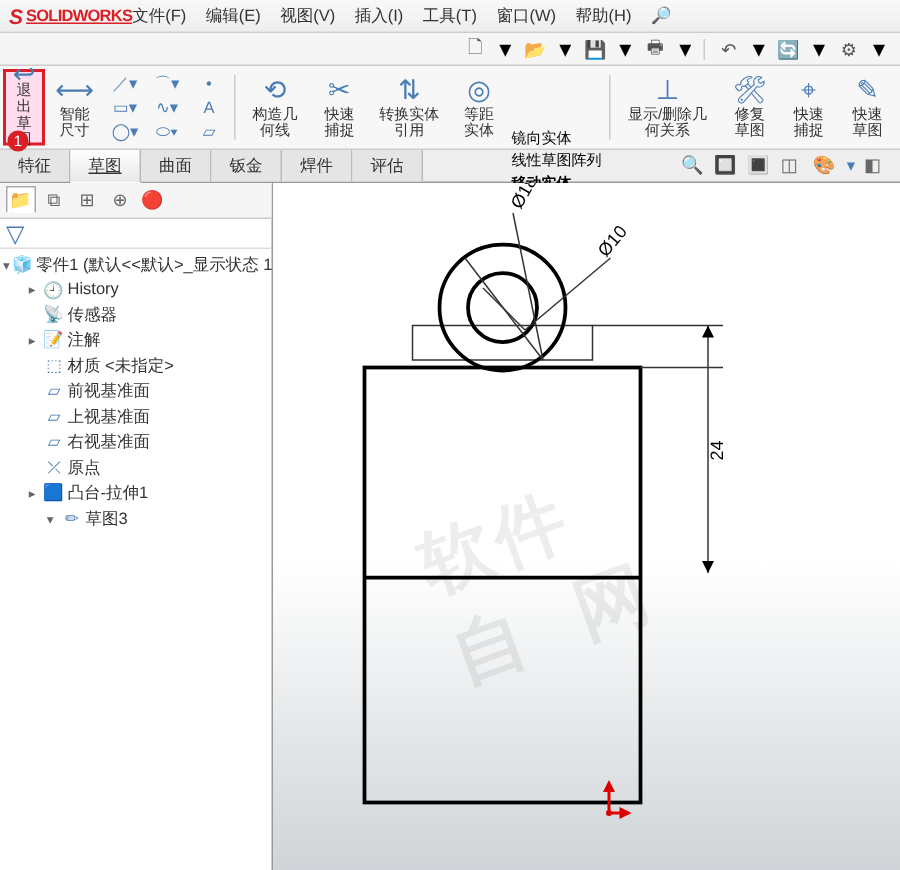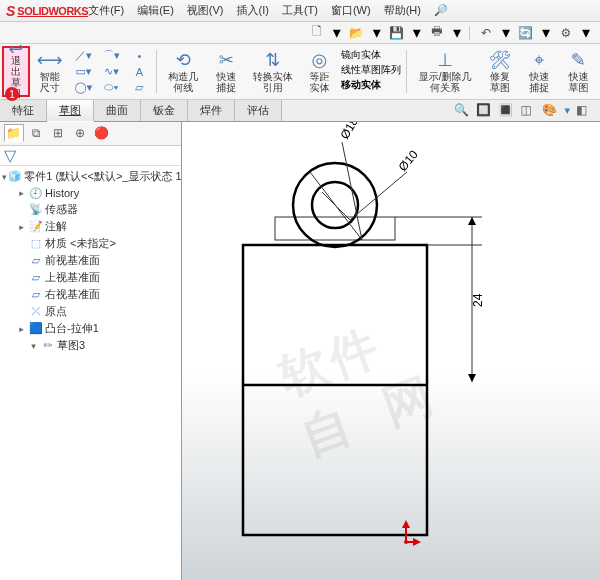--- a/index.html
+++ b/index.html
@@ -124,21 +124,21 @@
     <span>快速捕捉</span>
   </div>
   <div class="rbtn">
     <span class="ico">⇅</span>
     <span>转换实体引用</span>
   </div>
   <div class="rbtn">
     <span class="ico">◎</span>
     <span>等距实体</span>
   </div>
-  <div class="tiny-row" style="font-size:10px; padding:2px 2px; width:72px;">
+  <div class="tiny-row" style="font-size:10px; padding:2px 2px; width:72px;margin-top:37px;">
     <span style="white-space:nowrap;">镜向实体</span>
     <span style="white-space:nowrap;">线性草图阵列</span>
     <span style="white-space:nowrap;font-weight:bold;">移动实体</span>
   </div>
   <div class="rsep"></div>
   <div class="rbtn">
     <span class="ico">⊥</span>
     <span>显示/删除几何关系</span>
   </div>
   <div class="rbtn">

